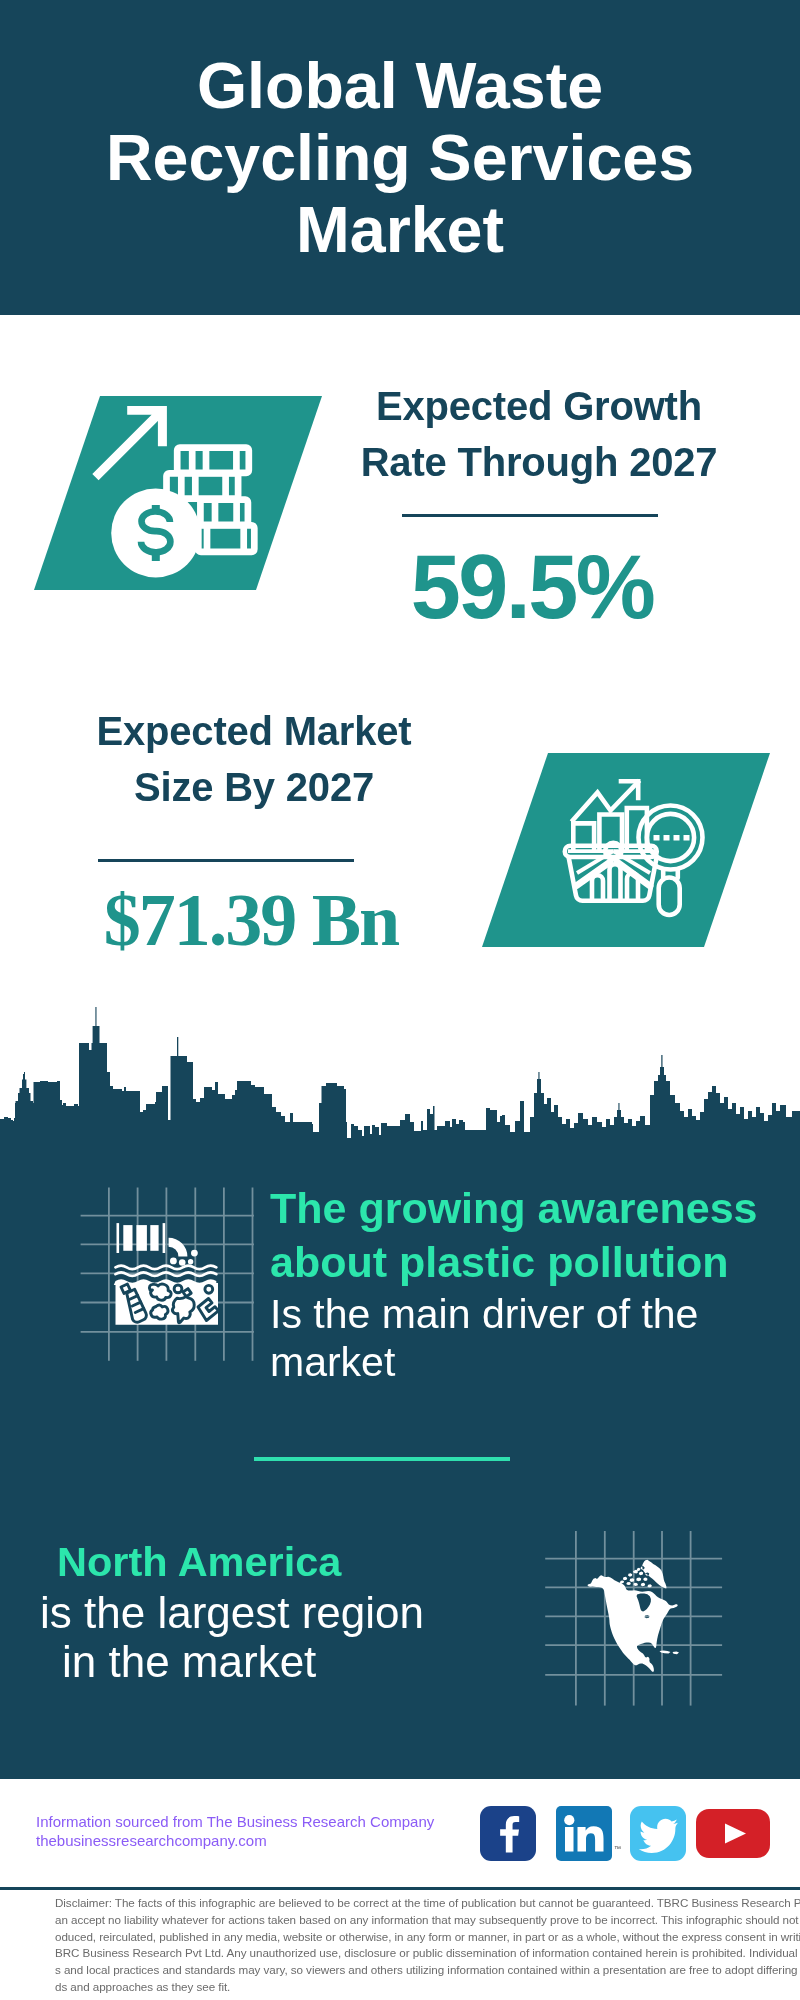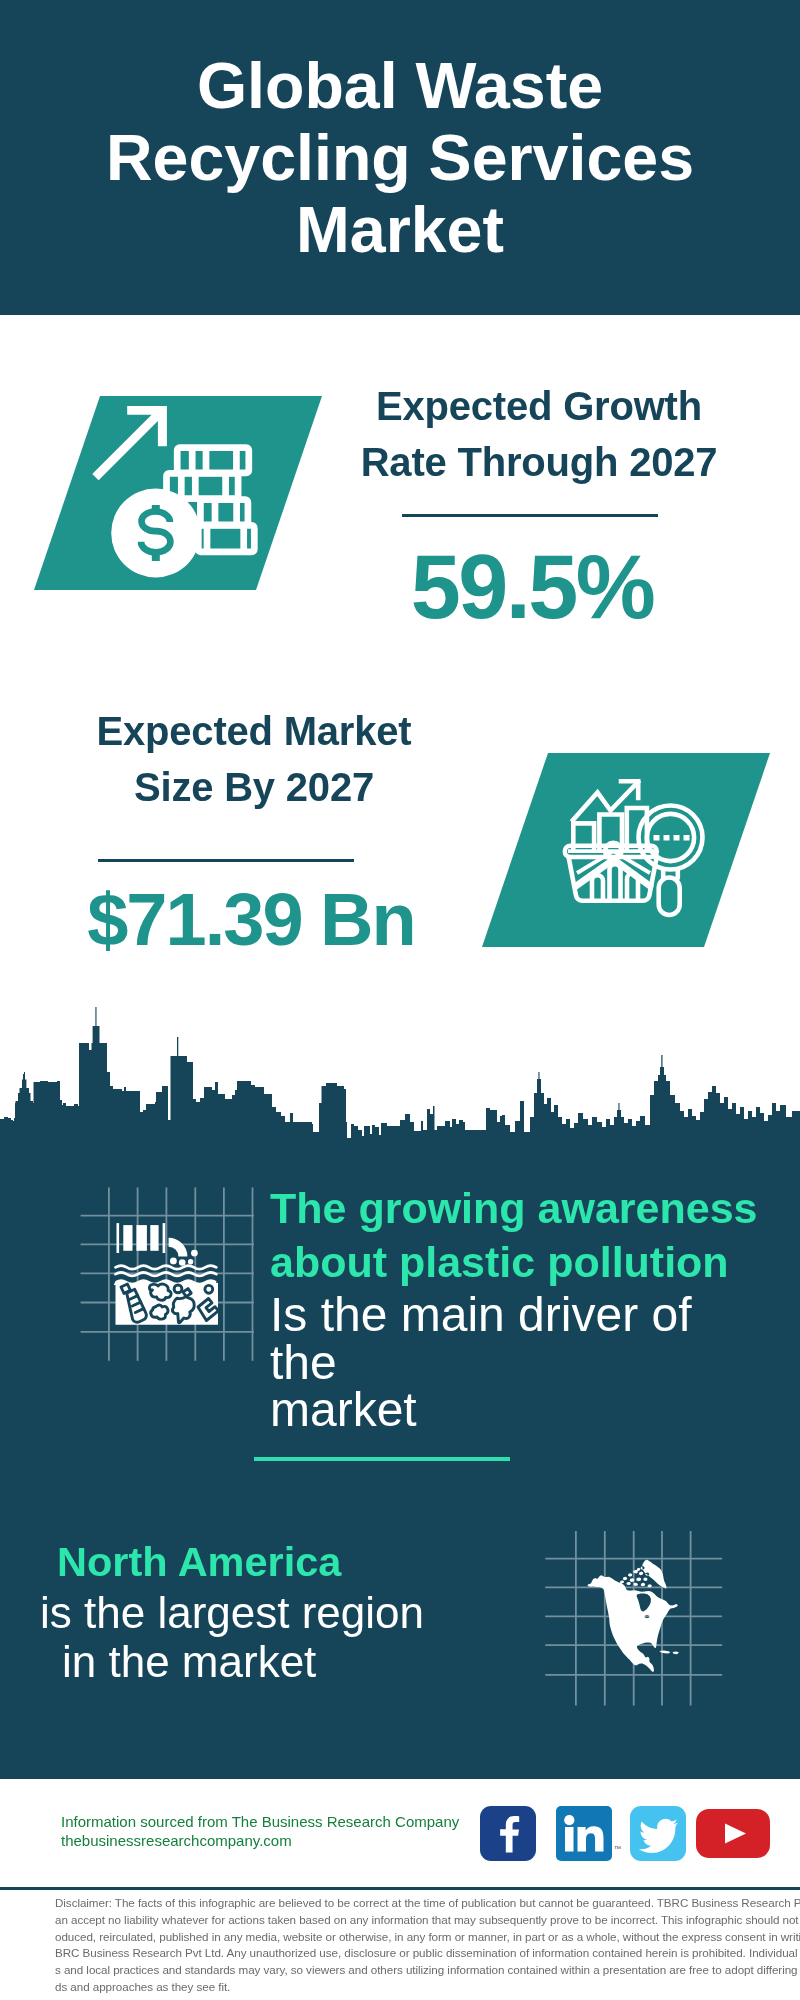--- a/index.html
+++ b/index.html
@@ -15,26 +15,26 @@
   
   .para { position:absolute; }
 
   .stat-title { position:absolute; color:#16455a; font-weight:bold; text-align:center;
      font-size:40px; line-height:56px; letter-spacing:-0.2px; }
   .stat-rule { position:absolute; height:3px; background:#16455a; }
   .stat-value { position:absolute; color:#1f948c; font-weight:bold; text-align:center;
      font-size:90px; line-height:90px; letter-spacing:-2.5px; }
   .drv-text { position:absolute; }
   .drv-accent { color:#2ce6ac; font-weight:bold; font-size:43px; letter-spacing:0px; }
-  .drv-sub { color:#ffffff; font-weight:normal; font-size:48px; letter-spacing:0px;}
+  .drv-sub { color:#ffffff; font-weight:normal; font-size:41px; letter-spacing:0px;}
   .mid-rule { position:absolute; height:4px; background:#2fdfae; }
 
   
   .footer-white { position:absolute; left:0; top:1779px; width:800px; height:108px; background:#fff;}
-  .src-line { position:absolute; color:#15803d; font-size:15px; line-height:19.4px;margin-left:25px; }
+  .src-line { position:absolute; color:#8b5cf6; font-size:15px; line-height:19.4px; }
   .social { position:absolute; width:56px; height:55px; border-radius:11px; }
   .disclaimer-bar { position:absolute; left:0; top:1887px; width:800px; height:113px; background:#ffffff;
      border-top:3.2px solid #16455a; }
   .disclaimer { position:absolute; left:7px; top:1895px; width:789px; color:#6b6b6b;
      font-size:11.65px; line-height:16.75px; text-align:left; word-break:break-all; letter-spacing:-0.06px;margin-left:48px; }
 </style>
 </head>
 <body>
 
 <div class="page">
@@ -88,21 +88,21 @@
     <div>Rate Through 2027</div>
   </div>
   <div class="stat-rule" style="left:402px; top:514px; width:256px;"></div>
   <div class="stat-value" style="left:322px; top:542px; width:420px;">59.5%</div>
 
   <div class="stat-title" style="left:44px; top:703px; width:420px;">
     <div>Expected Market</div>
     <div>Size By 2027</div>
   </div>
   <div class="stat-rule" style="left:98px; top:859px; width:256px;"></div>
-  <div class="stat-value" style="left:41px; top:883px; width:420px; font-size:74px; line-height:74px; letter-spacing:-2px;">$71.39 Bn</div>
+  <div class="stat-value" style="left:41px; top:883px; width:420px; font-size:74px; line-height:74px; letter-spacing:-2px;font-family:Liberation Serif, serif;">$71.39 Bn</div>
 
   <svg class="para" style="left:478px; top:750px; width:296px; height:200px;" viewBox="0 0 296 200">
     <polygon points="70,3 292,3 226,197 4,197" fill="#1f948c"></polygon>
   </svg>
   <svg style="position:absolute; left:560px; top:775px; width:150px; height:150px;" viewBox="560 775 150 150">
     <g fill="none" stroke="#ffffff" stroke-width="4.6" stroke-linecap="square" stroke-linejoin="miter">
 
       <polyline points="573,820 597.5,792.5 610.5,810.5 638,782"></polyline>
       <polyline points="621,781.2 638.2,781.2 638.2,798"></polyline>
 

